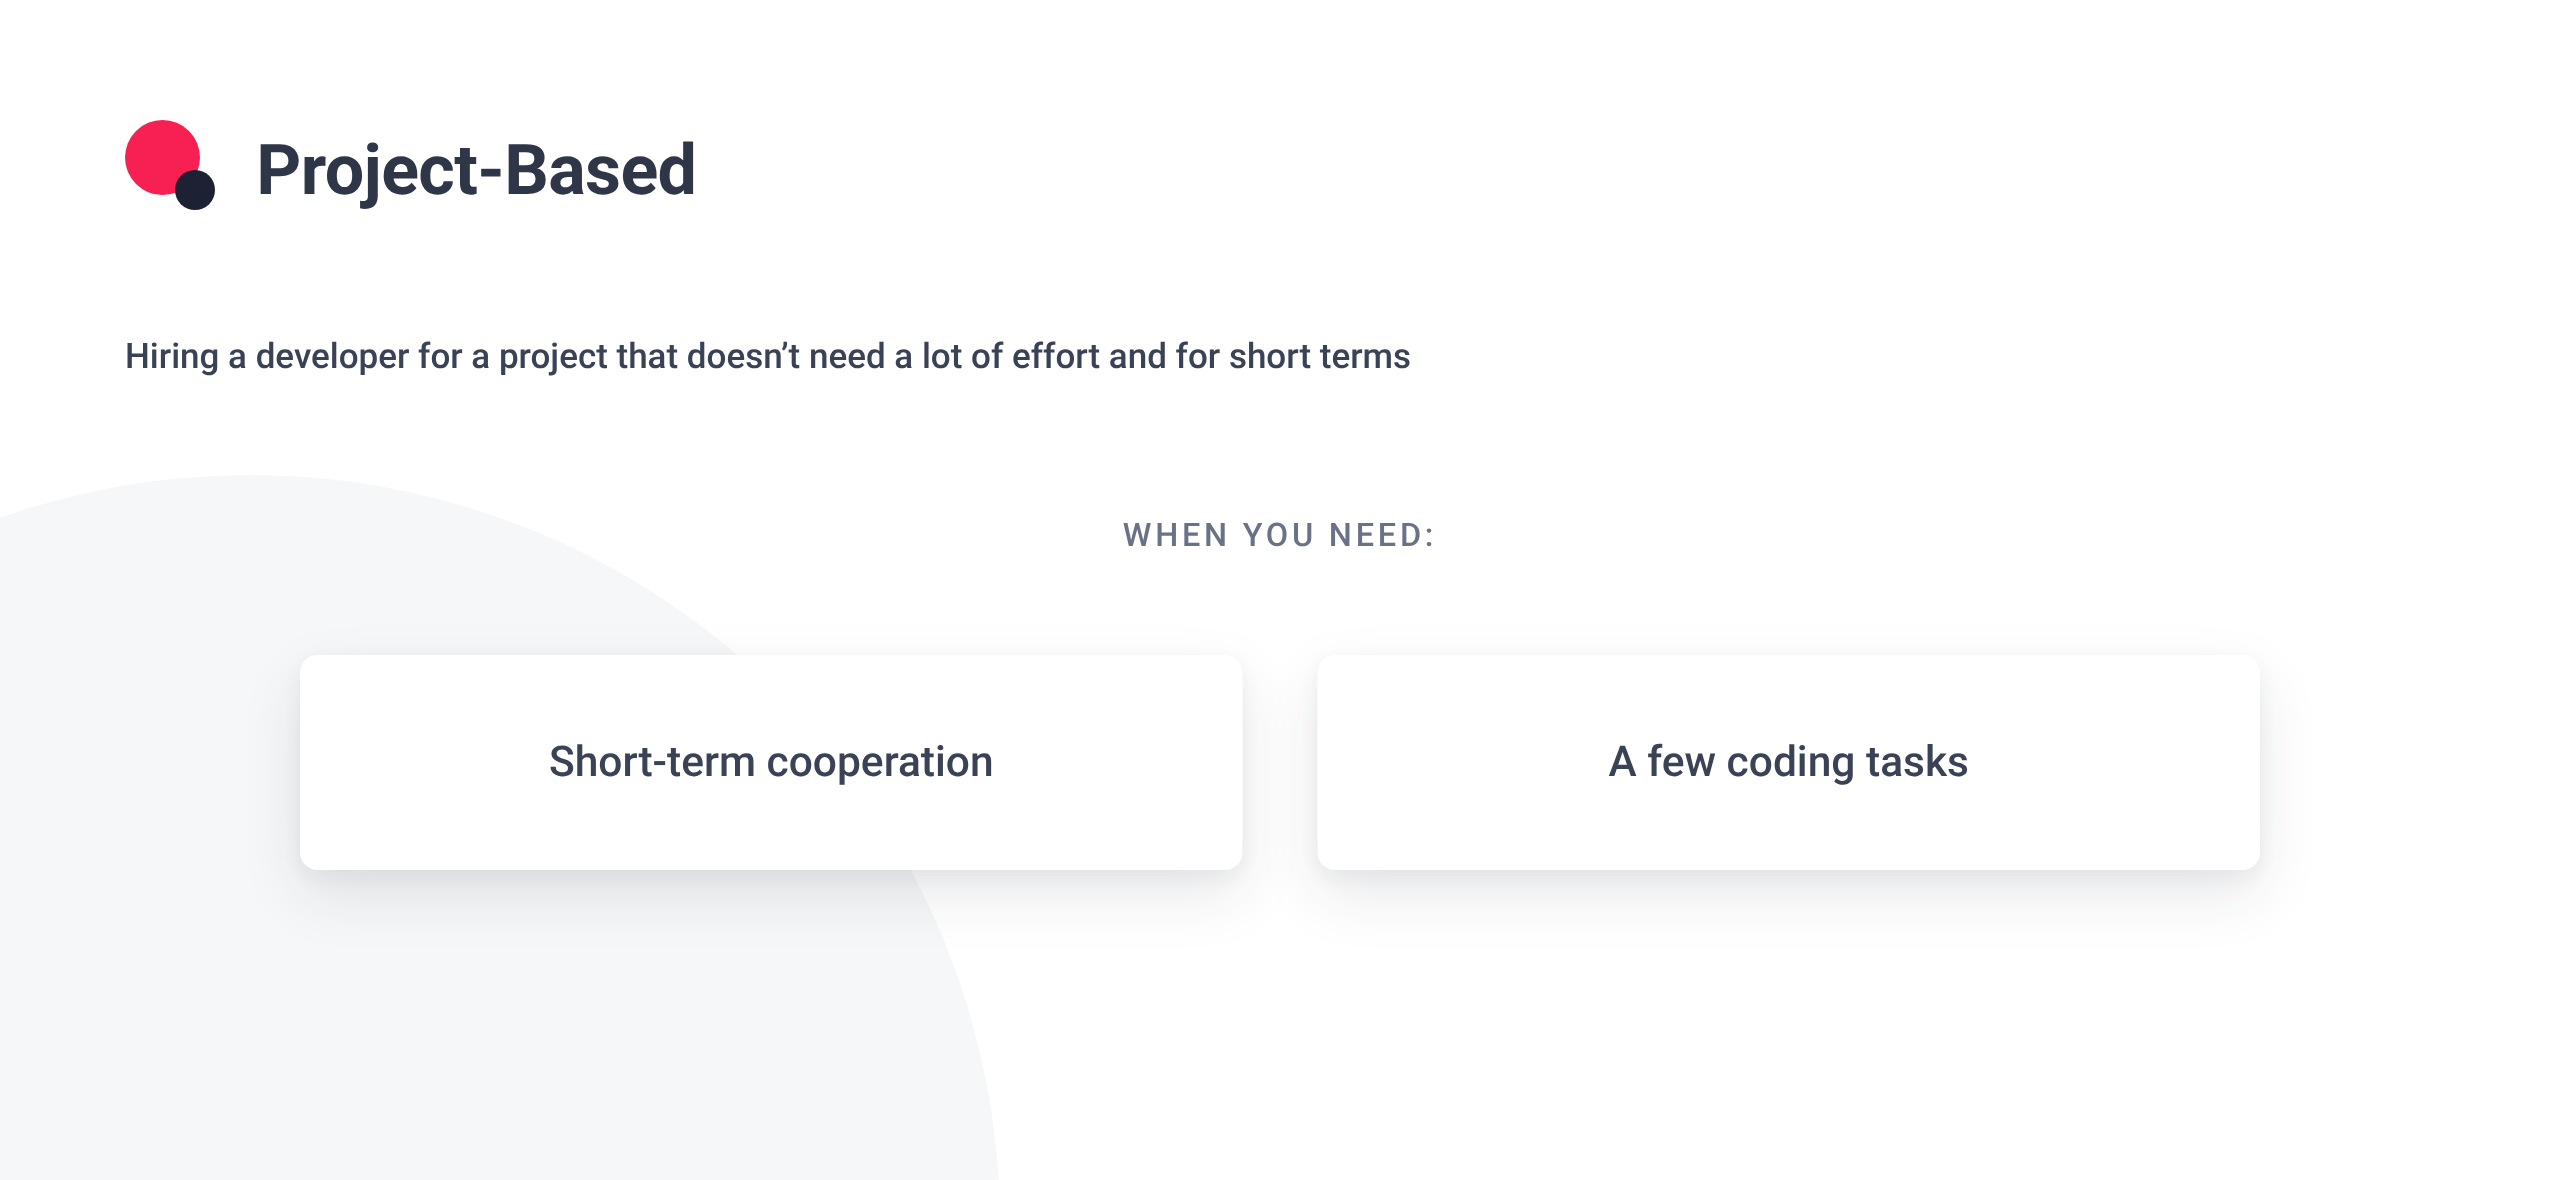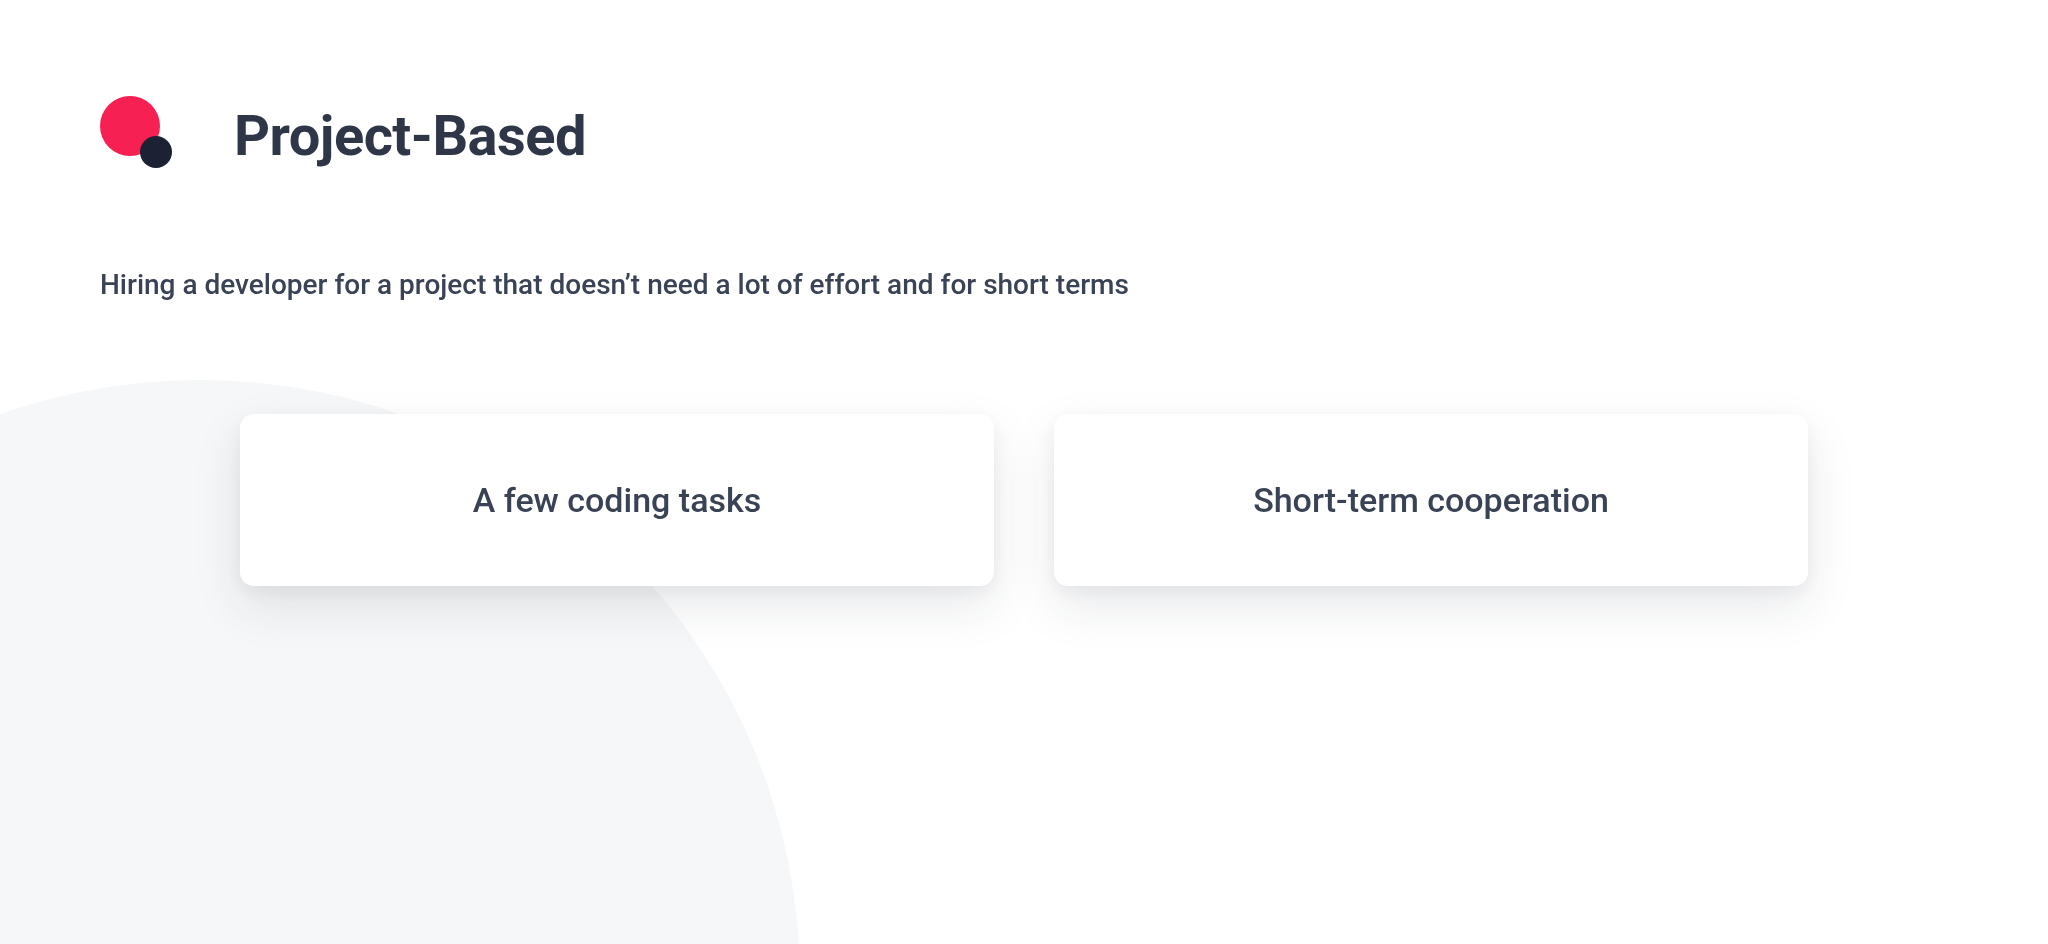--- a/index.html
+++ b/index.html
@@ -30,21 +30,21 @@
 
   .content {
     position: relative;
     z-index: 1;
     padding: 96px 100px 0 100px;
   }
 
   .header {
     display: flex;
     align-items: center;
-    gap: 54px;
+    gap: 25px;
     margin-bottom: 90px;
   }
 
   .logo {
     position: relative;
     width: 80px;
     height: 80px;
     flex-shrink: 0;
   }
   .logo .dot-big {
@@ -123,23 +123,24 @@
   <div class="header">
     <div class="logo">
       <div class="dot-big"></div>
       <div class="dot-small"></div>
     </div>
     <h1 class="title">Project-Based</h1>
   </div>
 
   <p class="subtitle">Hiring a developer for a project that doesn’t need a lot of effort and for short terms</p>
 
+  <div class="section-label">WHEN YOU NEED:</div>
 
   <div class="cards">
     <div class="card">
-      <span>A few coding tasks</span>
+      <span>Short-term cooperation</span>
     </div>
     <div class="card">
-      <span>Short-term cooperation</span>
+      <span>A few coding tasks</span>
     </div>
   </div>
 
 </div>
 
 </body></html>

